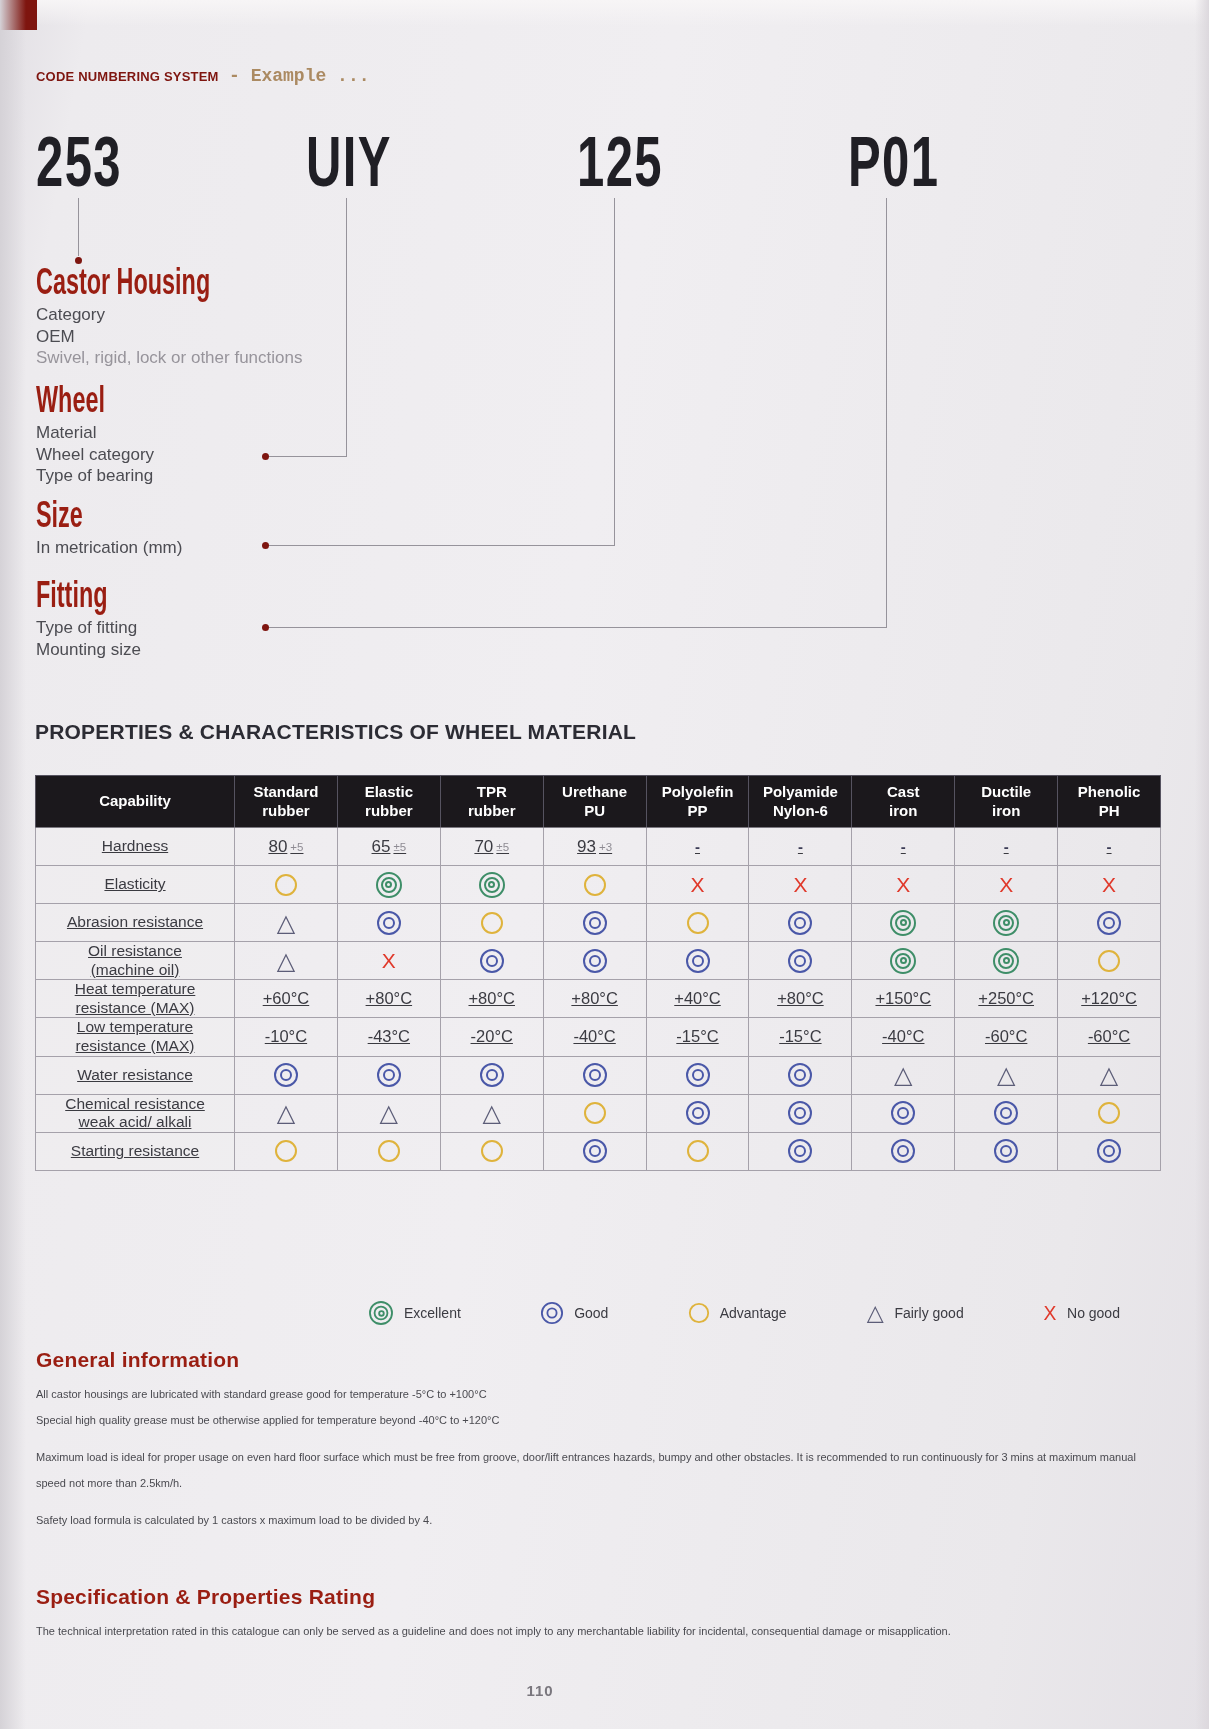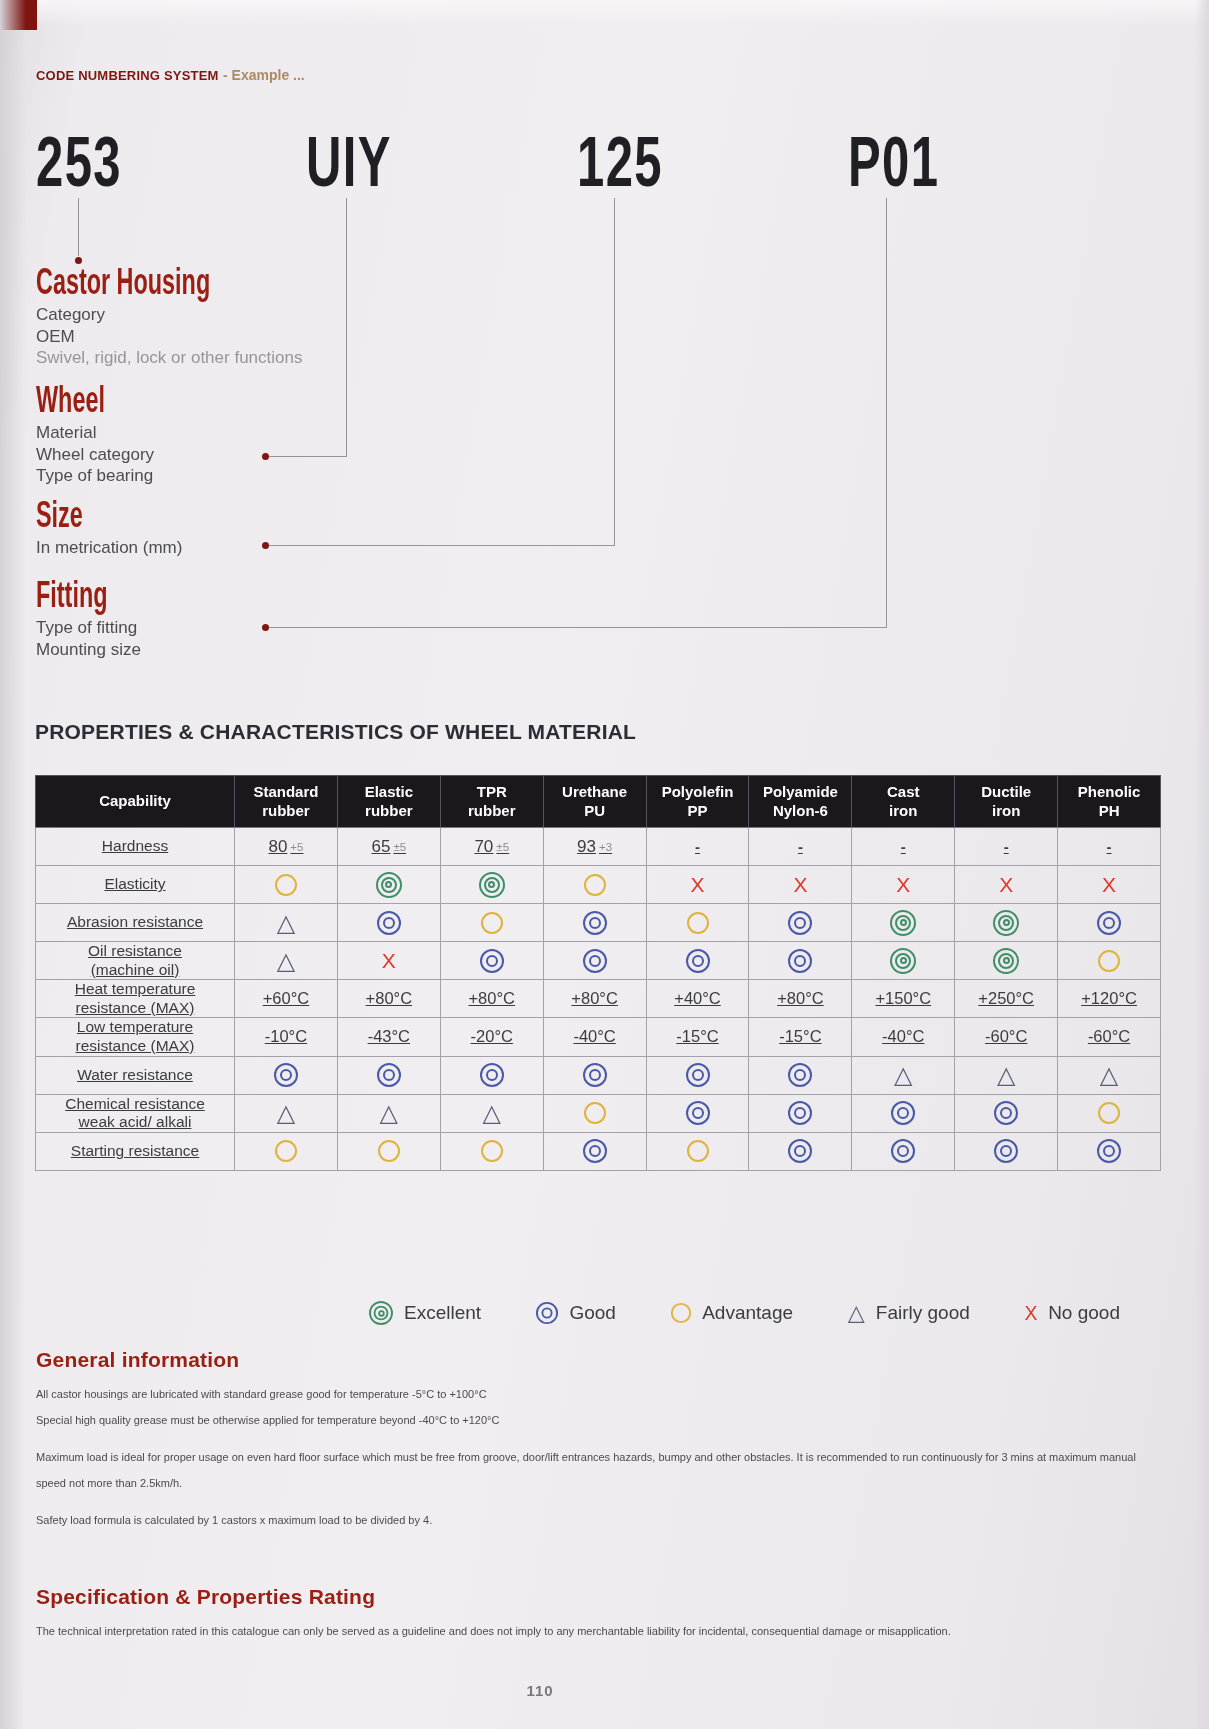--- a/index.html
+++ b/index.html
@@ -12,21 +12,21 @@
   }
   
   .corner-mark{position:absolute;left:0;top:0;width:37px;height:30px;background:var(--c-maroon-dark);}
   .top-band{position:absolute;left:37px;top:0;width:1172px;height:26px;background:linear-gradient(#f7f5f6,rgba(247,245,246,0));}
   .left-shade{position:absolute;left:0;top:0;width:26px;height:100%;background:linear-gradient(90deg,#d5d2d7,rgba(237,235,238,0));}
   .right-shade{position:absolute;right:0;top:0;width:14px;height:100%;background:linear-gradient(270deg,#dcd8dd,rgba(237,235,238,0));}
 
   
   .hdr{position:absolute;left:36px;top:66px;white-space:nowrap;}
   .hdr-main{font-size:13px;font-weight:bold;color:var(--c-maroon-dark);letter-spacing:.2px;}
-  .hdr-suffix{font-size:14px;font-weight:bold;color:#ab8a62;}
+  .hdr-suffix{font-size:18px;font-weight:bold;color:#ab8a62;margin-left:6px;font-family:Liberation Mono, monospace;}
 
   
   .code{position:absolute;top:127px;font-size:70px;line-height:1;font-weight:700;color:#201f25;
         letter-spacing:2px;transform:scaleX(.70);transform-origin:left top;white-space:nowrap;}
 
   
   .cline{position:absolute;background:#96939b;}
   .cdot{position:absolute;width:7px;height:7px;border-radius:50%;background:var(--c-maroon-dark);}
 
   
@@ -57,21 +57,21 @@
   .good{width:24px;height:24px;border:2px solid var(--c-good);border-radius:50%;}
   .good>span{width:12px;height:12px;border:2px solid var(--c-good);border-radius:50%;}
   .adv{width:22px;height:22px;border:2px solid var(--c-adv);border-radius:50%;}
   .fair{font-family:"DejaVu Sans",sans-serif;font-size:24px;line-height:1;color:var(--c-fair);font-weight:400;}
   .nogood{font-size:21px;line-height:1;color:var(--c-no);font-weight:400;}
 
   
   .legend{position:absolute;left:368px;top:1296px;width:752px;height:34px;display:flex;align-items:center;justify-content:space-between;}
   .leg-item{display:flex;align-items:center;gap:10px;}
   .leg-item .sym{transform:scale(.92);}
-  .leg-label{font-size:19px;color:#3b3b42;}
+  .leg-label{font-size:14px;color:#3b3b42;}
 
   
   .gen{position:absolute;left:36px;top:1348px;width:1105px;}
   .blk-h{font-size:21px;font-weight:bold;color:var(--c-maroon);margin-bottom:9px;letter-spacing:.2px;}
   .para{font-size:11px;line-height:26px;color:#4a4a50;margin-bottom:11px;}
   .spec{position:absolute;left:36px;top:1585px;width:1105px;}
   .page-num{position:absolute;left:495px;top:1682px;width:90px;text-align:center;
             font-size:15px;font-weight:bold;color:#7a777e;letter-spacing:1px;}
 </style>
 </head>

